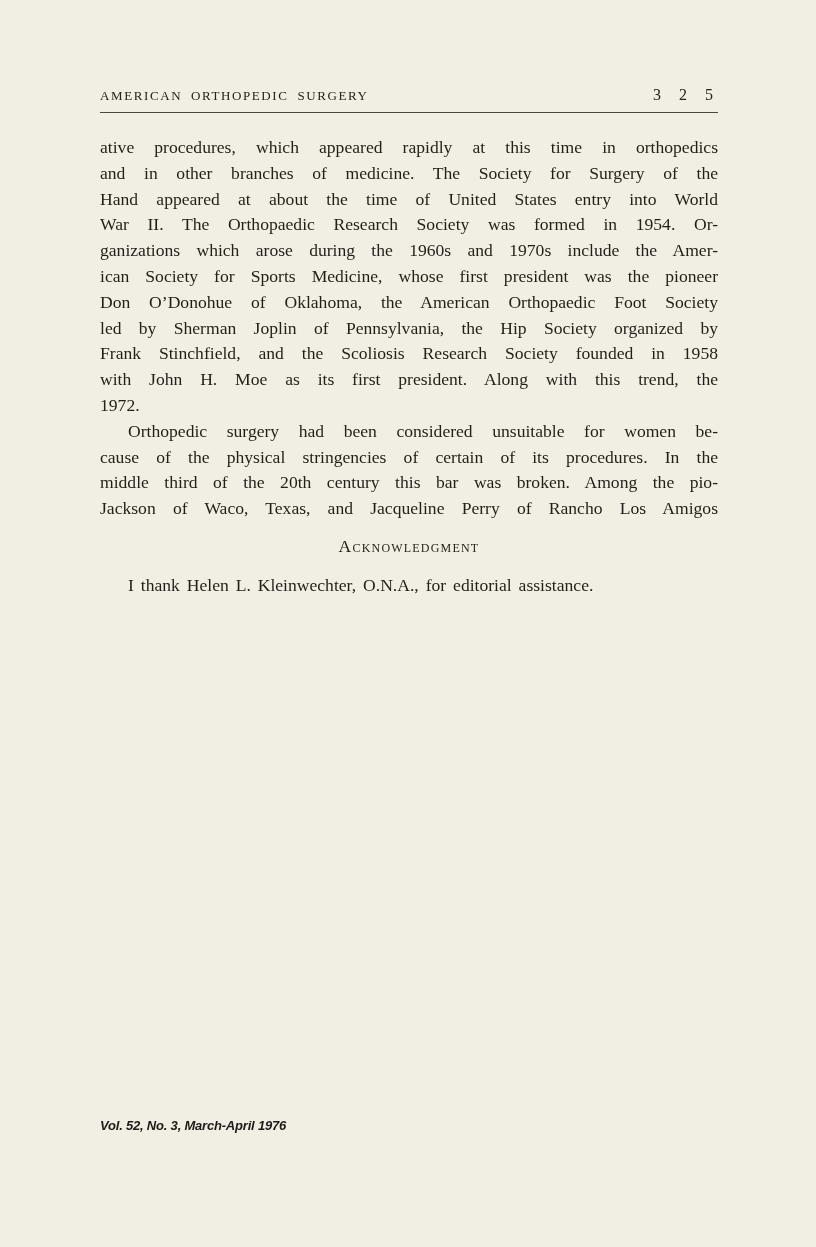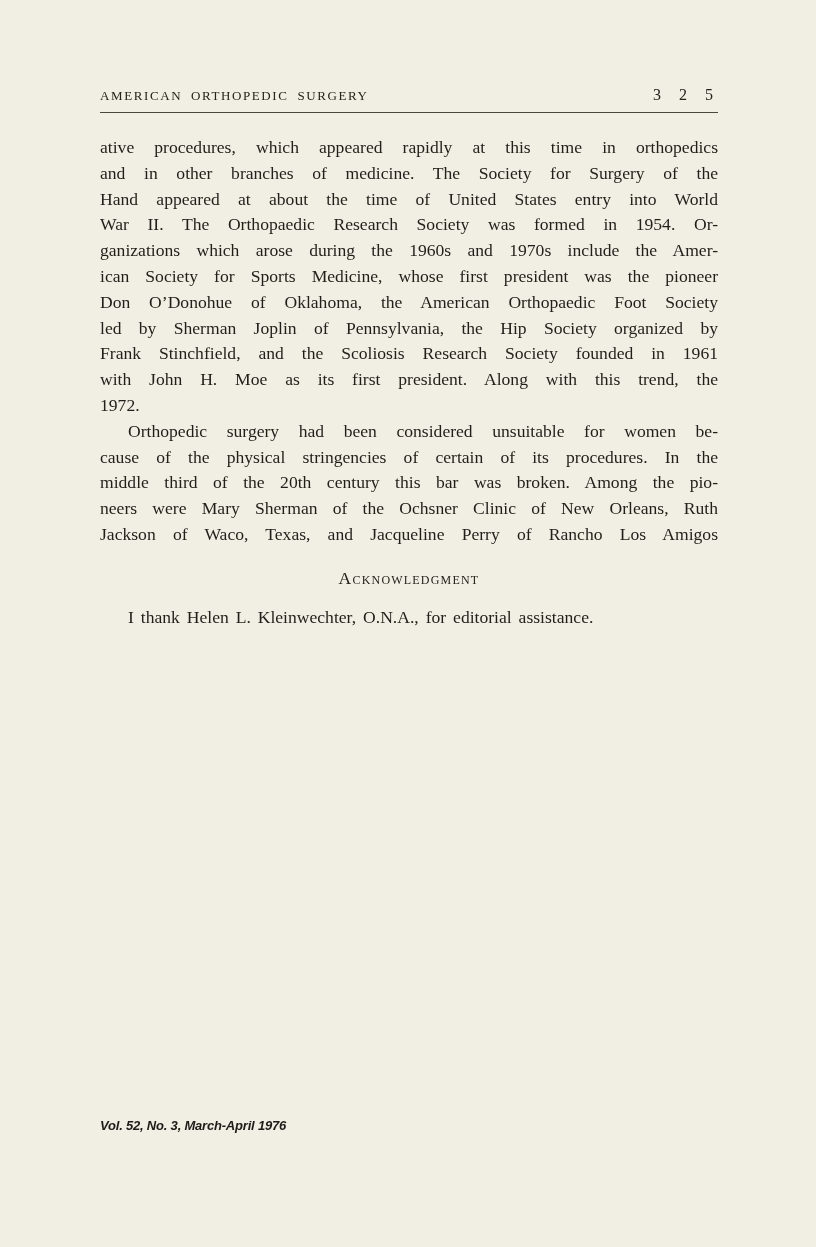--- a/index.html
+++ b/index.html
@@ -56,21 +56,21 @@
     font-family: Liberation Serif, serif;
   }
   .line.last {
     text-align: center;
     text-align-last: left;
   }
   .line.indent {
     padding-left: 28px;
   }
   .section-heading {
-    margin-top: 20px;
+    margin-top: 14px;
     text-align: center;
     font-variant: small-caps;
     font-size: 17.5px;
     letter-spacing: 1.2px;
     color: #26221c;
   }
   .ack {
     margin: 16px 0 12px 0;
     padding-left: 28px;
     font-size: 17.6px;
@@ -102,27 +102,26 @@
 
     <div class="body-text" id="body-text">
         <div class="line">ative procedures, which appeared rapidly at this time in orthopedics</div>
         <div class="line">and in other branches of medicine. The Society for Surgery of the</div>
         <div class="line">Hand appeared at about the time of United States entry into World</div>
         <div class="line">War II. The Orthopaedic Research Society was formed in 1954. Or-</div>
         <div class="line">ganizations which arose during the 1960s and 1970s include the Amer-</div>
         <div class="line">ican Society for Sports Medicine, whose first president was the pioneer</div>
         <div class="line">Don O’Donohue of Oklahoma, the American Orthopaedic Foot Society</div>
         <div class="line">led by Sherman Joplin of Pennsylvania, the Hip Society organized by</div>
-        <div class="line">Frank Stinchfield, and the Scoliosis Research Society founded in 1961</div>
+        <div class="line">Frank Stinchfield, and the Scoliosis Research Society founded in 1958</div>
         <div class="line">with John H. Moe as its first president. Along with this trend, the</div>
         <div class="line last">1972.</div>
         <div class="line indent">Orthopedic surgery had been considered unsuitable for women be-</div>
         <div class="line">cause of the physical stringencies of certain of its procedures. In the</div>
         <div class="line">middle third of the 20th century this bar was broken. Among the pio-</div>
-        <div class="line">neers were Mary Sherman of the Ochsner Clinic of New Orleans, Ruth</div>
         <div class="line">Jackson of Waco, Texas, and Jacqueline Perry of Rancho Los Amigos</div>
       </div>
 
     <div class="section-heading">Acknowledgment</div>
 
     <p class="ack">I thank Helen L. Kleinwechter, O.N.A., for editorial assistance.</p>
   </div>
 
   <div class="footer">Vol. 52, No. 3, March-April 1976</div>
 </div>

